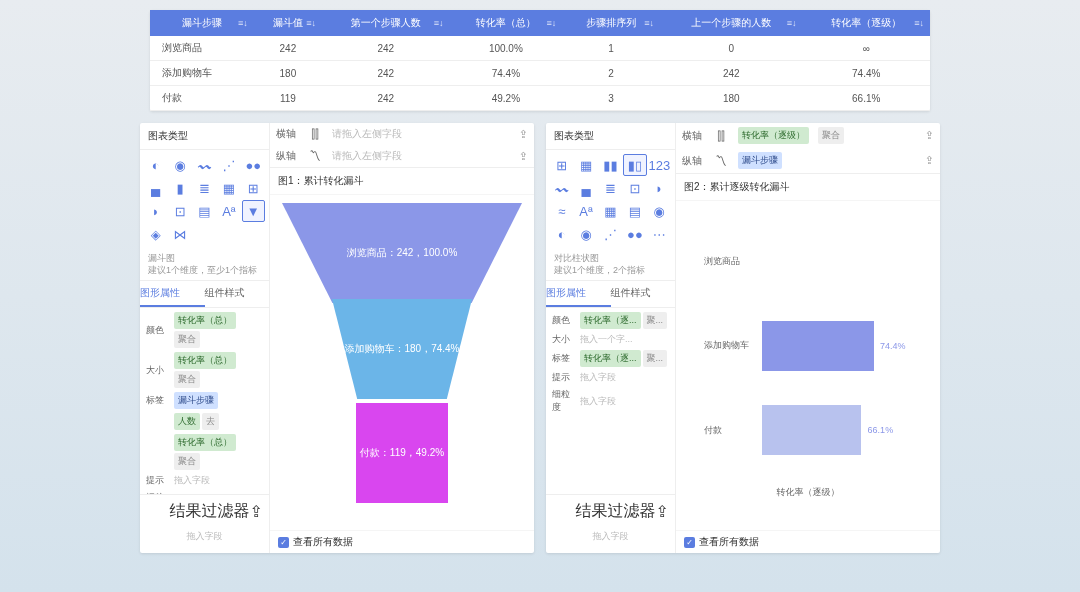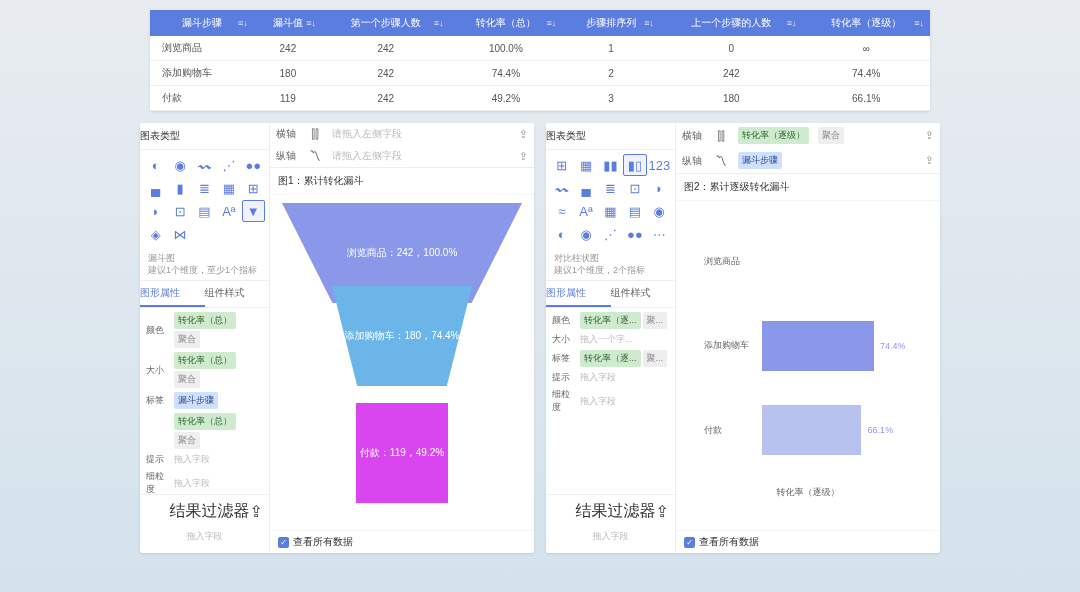--- a/index.html
+++ b/index.html
@@ -6,21 +6,21 @@
 body{font-family:-apple-system,"PingFang SC","Microsoft YaHei",sans-serif;font-size:11px;background:linear-gradient(180deg,#e8ecf0 0%,#d4e2ec 100%);width:1080px;height:592px;overflow:hidden;color:#333}
 .top-table{margin:10px 150px 12px;background:#fff;border-radius:2px;box-shadow:0 1px 3px rgba(0,0,0,.1)}
 table{width:100%;border-collapse:collapse;font-size:10px}
 th{background:#5b7de0;color:#fff;padding:6px 8px;font-weight:400;text-align:center;position:relative}
 th .sort-ico{position:absolute;right:6px;top:50%;transform:translateY(-50%);font-size:9px;opacity:.8}
 td{padding:5px 8px;text-align:center;border-bottom:1px solid #eee;color:#555}
 td:first-child{text-align:left;padding-left:12px}
 .panels{display:flex;gap:12px;padding:0 140px}
 .panel{flex:1;background:#fff;border-radius:2px;box-shadow:0 1px 3px rgba(0,0,0,.1);display:flex;height:430px}
 .side{width:130px;border-right:1px solid #eee;display:flex;flex-direction:column;font-size:10px}
-.side-h{padding:6px 0;font-weight:500;border-bottom:1px solid #eee;color:#333}
+.side-h{padding:6px 8px;font-weight:500;border-bottom:1px solid #eee;color:#333}
 .icon-grid{display:grid;grid-template-columns:repeat(5,1fr);gap:1px;padding:4px;font-size:13px;color:#5b7de0}
 .icon-grid div{height:22px;display:flex;align-items:center;justify-content:center;cursor:pointer;border-radius:2px}
 .icon-grid div.active{border:1px solid #5b7de0;background:#f0f3ff}
 .hint{padding:4px 8px;color:#999;font-size:9px;line-height:1.3}
 .tabs{display:flex;border-top:1px solid #eee;border-bottom:1px solid #eee}
 .tabs div{flex:1;text-align:left;padding:5px 0;font-size:10px;color:#666;cursor:pointer}
 .tabs div.active{color:#5b7de0;border-bottom:2px solid #5b7de0}
 .props{flex:1;overflow:auto;padding:2px 0}
 .prow{display:flex;align-items:center;padding:2px 6px;gap:4px;font-size:9px}
 .prow .lbl{width:24px;color:#666;flex-shrink:0}
@@ -37,21 +37,21 @@
 .axis{display:flex;align-items:center;padding:4px 6px;gap:9px;font-size:10px}
 .axis .albl{color:#666;width:22px}
 .axis .aico{font-size:12px;color:#666;width:16px;text-align:center}
 .axis .afield{flex:1;color:#bbb;font-size:10px}
 .axis .aend{color:#999;font-size:11px}
 .chart-title{padding:6px 8px;font-size:10px;color:#333;border-bottom:1px solid #f5f5f5}
 .chart-area{flex:1;position:relative;padding:8px}
 .funnel{position:relative;width:100%;height:310px}
 .fseg{position:absolute;left:50%;transform:translateX(-50%);display:flex;align-items:center;justify-content:center;color:#fff;font-size:10px}
 .fseg1{top:0;width:240px;height:100px;background:#8b97e8;clip-path:polygon(0 0,100% 0,79% 100%,21% 100%)}
-.fseg2{top:83px;width:140px;height:100px;background:#6bb5e8;clip-path:polygon(0 0,100% 0,82% 100%,18% 100%)}
+.fseg2{top:96px;width:140px;height:100px;background:#6bb5e8;clip-path:polygon(0 0,100% 0,82% 100%,18% 100%)}
 .fseg3{top:200px;width:92px;height:100px;background:#d946ef;clip-path:none}
 .bar-chart{padding:10px 20px;height:310px;display:flex;flex-direction:column;justify-content:space-around}
 .bar-row{display:flex;align-items:center;gap:8px;height:65px}
 .bar-lbl{width:50px;font-size:9px;color:#666;text-align:left}
 .bar-track{flex:1;height:50px;position:relative}
 .bar-fill{height:100%;position:relative}
 .bar-val{position:absolute;right:-32px;top:50%;transform:translateY(-50%);font-size:9px;color:#8b97e8}
 .bar-xlabel{text-align:center;font-size:9px;color:#666;padding-top:4px}
 .check-row{padding:4px 8px;font-size:10px;color:#333;display:flex;align-items:center;gap:4px;border-top:1px solid #f5f5f5}
 .check-row .cb{width:11px;height:11px;background:#5b7de0;border-radius:2px;color:#fff;font-size:8px;display:flex;align-items:center;justify-content:center}
@@ -151,20 +151,27 @@
             <span class="lbl">大小</span>
             <span class="pills">
               <span class="pill"><span>转化率（总）</span></span>
               <span class="pill gray">聚合</span>
             </span>
           </div>
    <div class="prow">
             <span class="lbl">标签</span>
             <span class="pills">
               <span class="pill blue">漏斗步骤</span>
+            </span>
+          </div>
+   <div class="prow">
+            <span class="lbl"></span>
+            <span class="pills">
+              <span class="pill">人数</span>
+              <span class="pill gray">去</span>
             </span>
           </div>
    <div class="prow">
             <span class="lbl"></span>
             <span class="pills">
               <span class="pill">转化率（总）</span>
               <span class="pill gray">聚合</span>
             </span>
           </div>
    <div class="prow">

